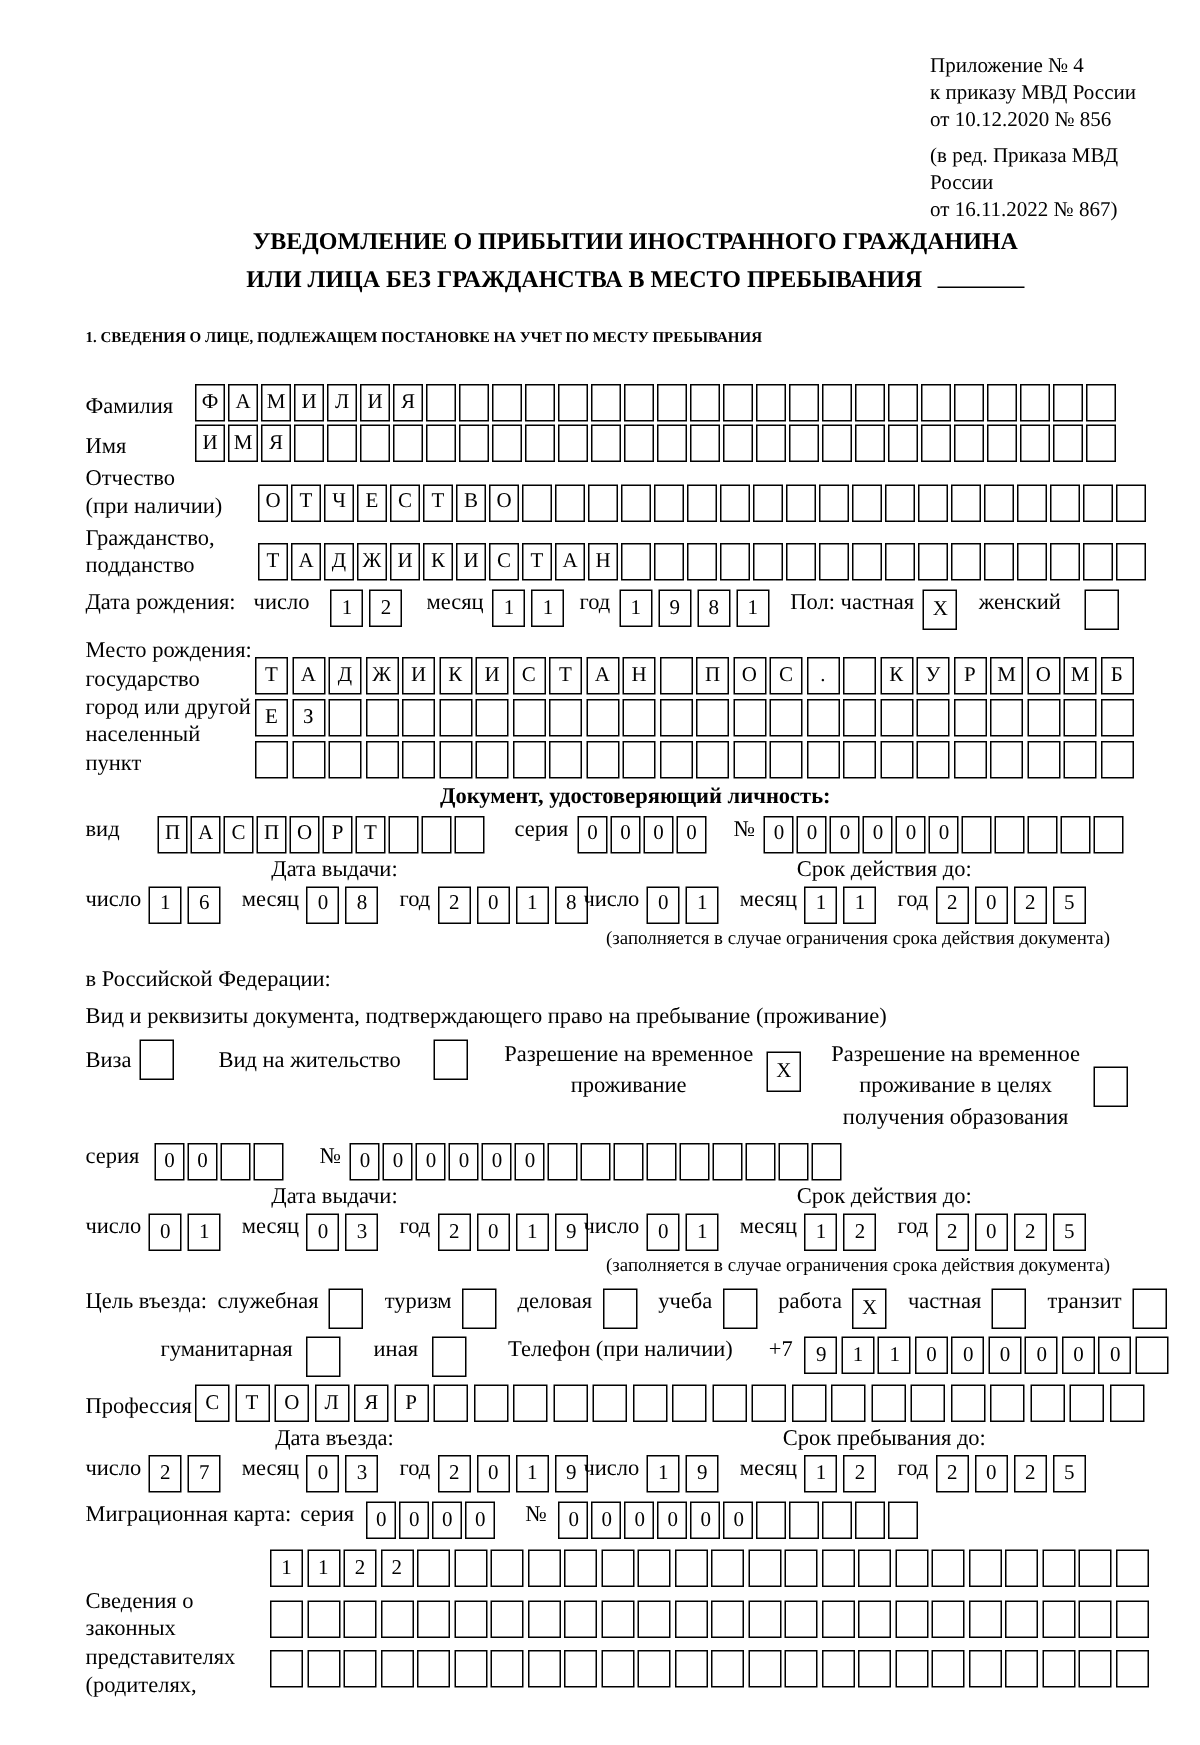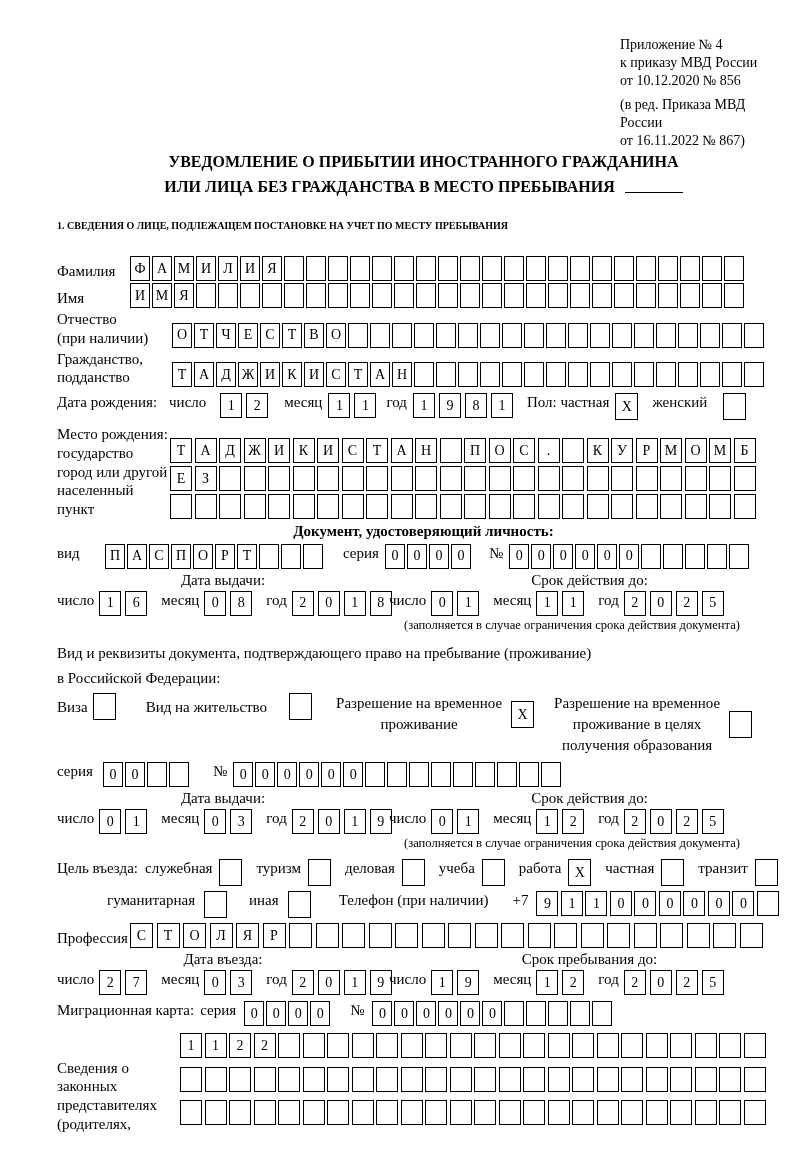--- a/index.html
+++ b/index.html
@@ -421,22 +421,22 @@
             <span class="cell">0</span>
             <span class="cell">2</span>
             <span class="cell">5</span>
           </span>
       </div>
     </div>
   </div>
   <div class="fill-note">(заполняется в случае ограничения срока действия документа)</div>
 
   <div class="para">
+    <div>в Российской Федерации:</div>
     <div>Вид и реквизиты документа, подтверждающего право на пребывание (проживание)</div>
-    <div>в Российской Федерации:</div>
   </div>
 
   <div class="opts-row">
     <div class="opt">
       <span class="lbl">Виза</span>
       <span class="boxes cb" style="margin-left:5px;">
           <span class="cell"></span>
         </span>
     </div>
     <div class="opt" style="margin-left:30px;">

